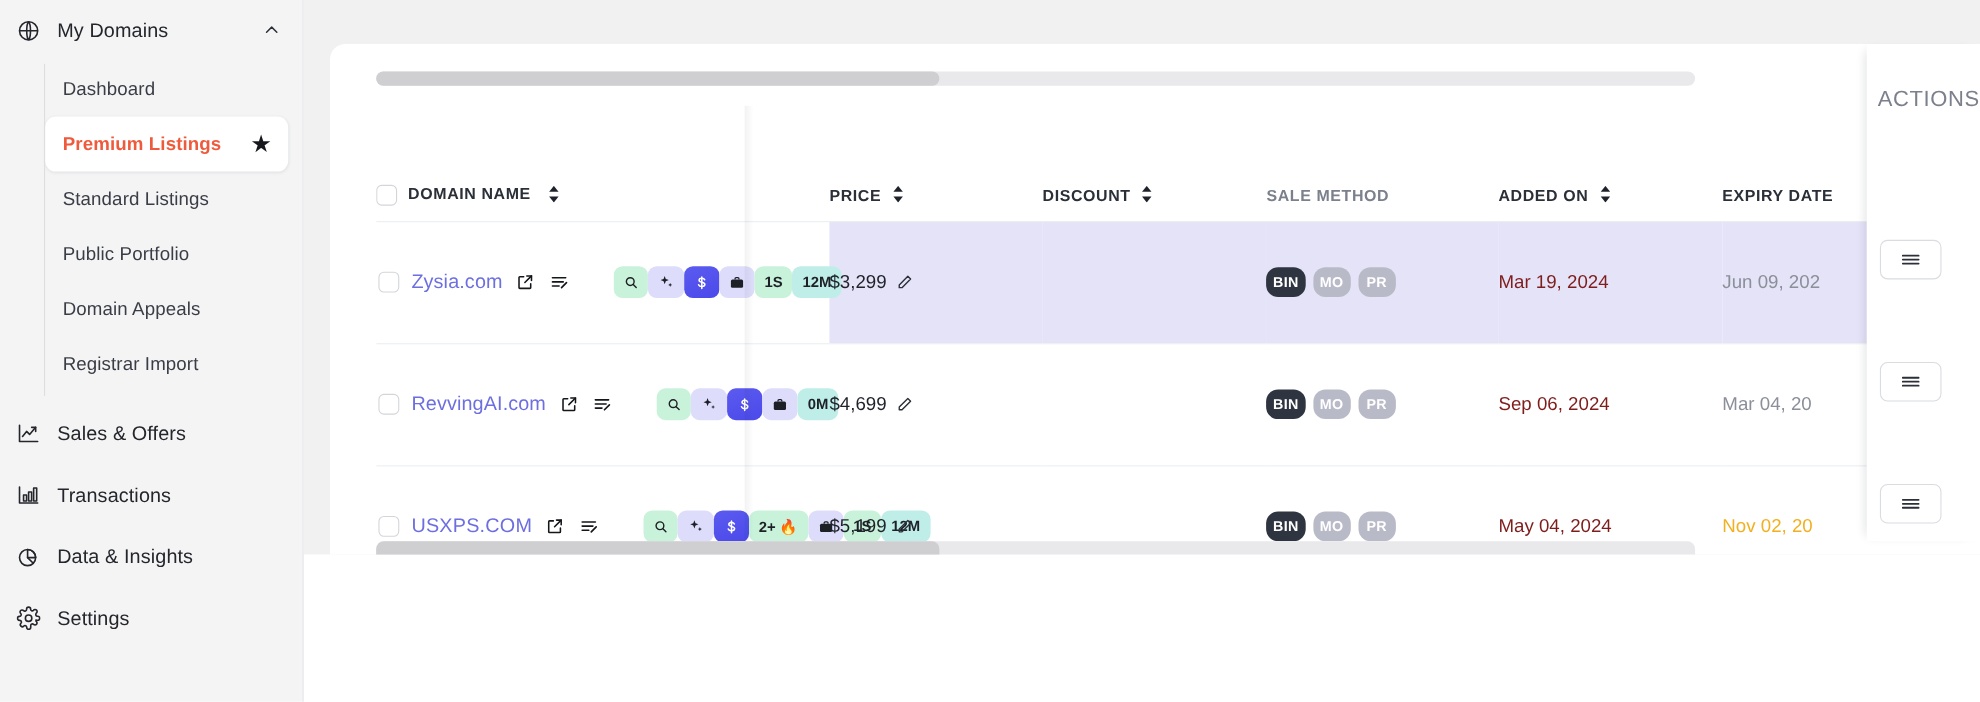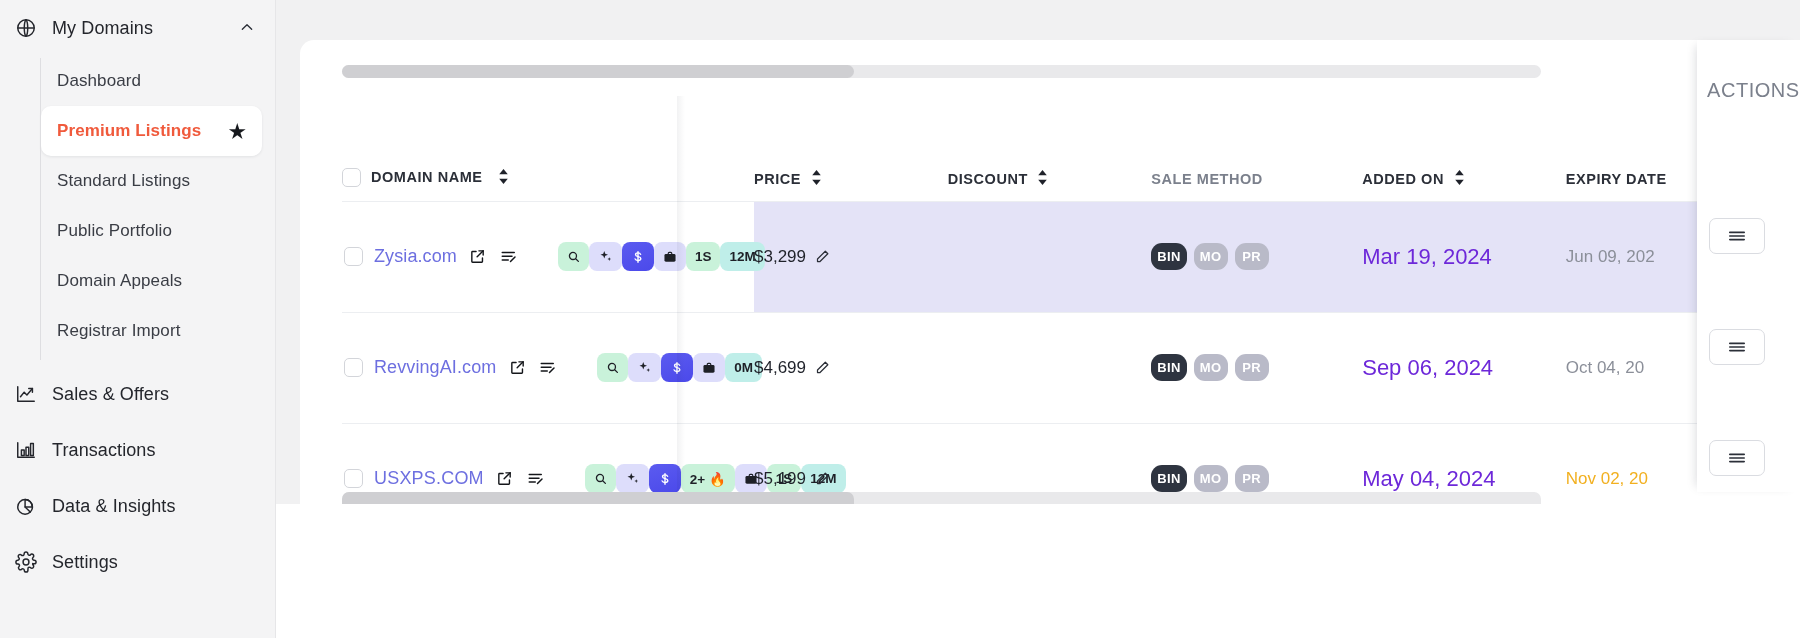--- a/index.html
+++ b/index.html
@@ -150,21 +150,21 @@
 
   .methods { display:flex; gap: 7px; }
   .mbadge {
     height: 27px; min-width: 34px; border-radius: 11px;
     display:flex; align-items:center; justify-content:center;
     font-size: 13px; font-weight: 700; letter-spacing:.3px;
     color:#fff; background:#b9bac8; padding: 0 6px;
   }
   .mbadge.on { background: #2e3440; }
 
-  .dcell { font-size: 22px; color:#6d28d9; }
+  .dcell { font-size: 17px; color:#7f1d1d; }
   .expcell { font-size: 17px; color:#8b8f99; white-space: nowrap; }
   .expcell.warn { color: #f2b020; }
 
   
   .actions-col {
     position: absolute; right: 0; top: 0; bottom: 13px; width: 104px;
     background: #ffffff;
     box-shadow: -6px 0 10px -6px rgba(16,24,40,.18);
   }
   .actions-head {
@@ -462,21 +462,21 @@
               </td>
               <td class="dcell"></td>
               <td>
                 <div class="methods">
                   <span class="mbadge on">BIN</span>
                   <span class="mbadge">MO</span>
                   <span class="mbadge">PR</span>
                 </div>
               </td>
               <td class="dcell">Sep 06, 2024</td>
-              <td class="expcell">Oct 04, 20</td>
+              <td class="expcell">Mar 04, 20</td>
             </tr>
 
             <tr>
               <td class="namecell">
                 <div class="nameinner">
                   <div class="namerow">
                     <span class="cbox"></span>
                     <span class="dname caps">USXPS.COM</span>
                     <span class="linkico">
                       <svg width="17" height="17" viewBox="0 0 24 24" fill="none" stroke="#14161a" stroke-width="2" stroke-linecap="round" stroke-linejoin="round">

